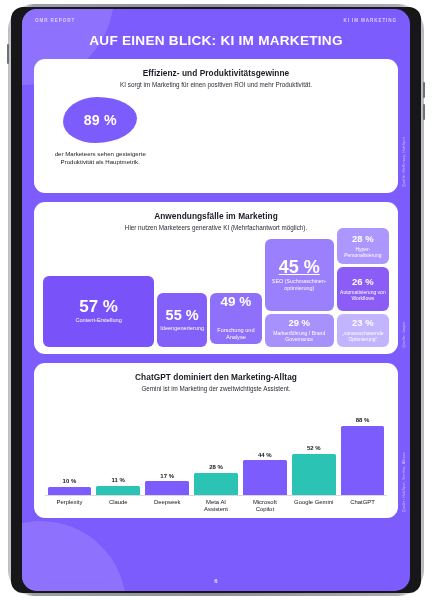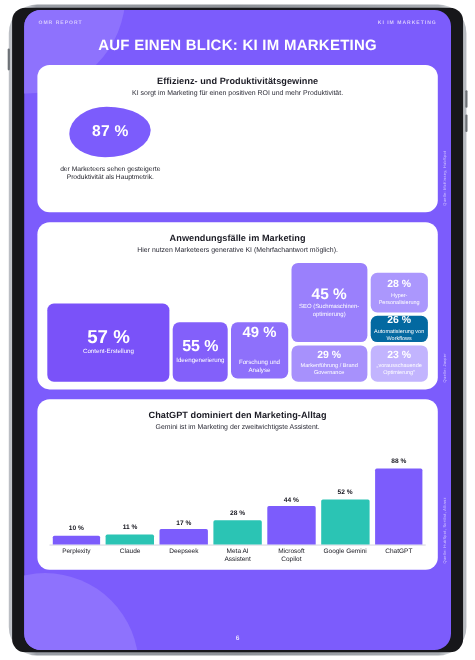--- a/index.html
+++ b/index.html
@@ -159,32 +159,32 @@
 
   .t-55 { height: 54px; background:#8360FA; }
   .t-55 .t-pct { font-size: 14.5px; }
   .t-55 .t-lbl { font-size: 5.6px; }
 
   .t-49 { height: 51px; background:#8E70FB;gap:16px; }
   .t-49 .t-pct { font-size: 13.5px; }
   .t-49 .t-lbl { font-size: 5.6px; }
 
   .t-45 { height: 72px; background:#9A80FC; }
-  .t-45 .t-pct { font-size: 14px; }
+  .t-45 .t-pct { font-size: 18px; text-decoration: underline; }
   .t-45 .t-lbl { font-size: 5.4px; }
 
   .t-29 { height: 33px; background:#A791FC; }
   .t-29 .t-pct { font-size: 9.5px; }
   .t-29 .t-lbl { font-size: 5.1px; }
 
   .t-28 { height: 36px; background:#AB97FD; }
   .t-28 .t-pct { font-size: 9.5px; }
   .t-28 .t-lbl { font-size: 5px; }
 
-  .t-26 { height: 24px; background:#0369a1; }
+  .t-26 { height: 44px; background:#8b5cf6; }
   .t-26 .t-pct { font-size: 9.5px; }
   .t-26 .t-lbl { font-size: 5px; }
 
   .t-23 { height: 33px; background:#C2B4FE; }
   .t-23 .t-pct { font-size: 9.5px; }
   .t-23 .t-lbl { font-size: 5px; }
 
   
   .chart {
     position: relative;
@@ -269,21 +269,21 @@
         <div class="card-title">Effizienz- und Produktivitätsgewinne</div>
         <div class="card-sub">KI sorgt im Marketing für einen positiven ROI und mehr Produktivität.</div>
 
         <div class="blob-row">
 
 
 
           <div class="blob-col">
             <div class="blob">
               <div class="shape b3" style="background:#7C5CFC"></div>
-              <div class="pct">87 %</div>
+              <div class="pct">89 %</div>
             </div>
             <div class="blob-caption">der Marketeers sehen gesteigerte Produktivität als Hauptmetrik.</div>
           </div>
 
         </div>
 
         <div class="source">Quelle: McKinsey, HubSpot</div>
       </div>
 
       <div class="card" id="card-2">

